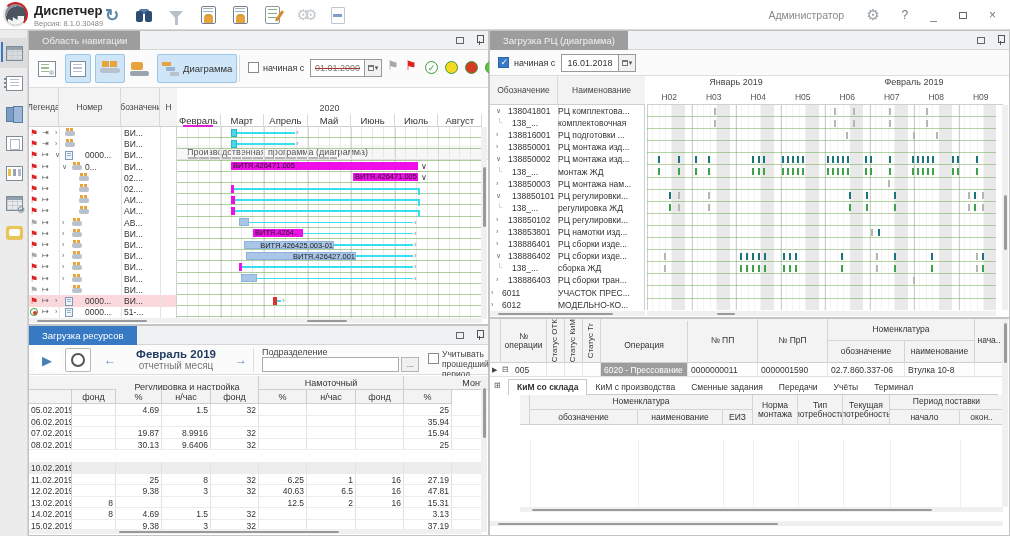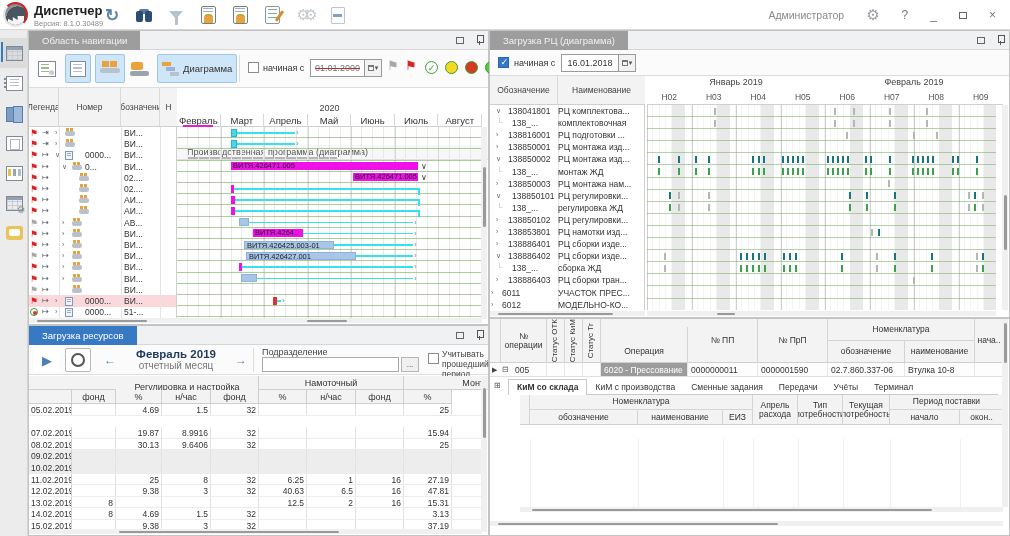--- a/index.html
+++ b/index.html
@@ -113,21 +113,21 @@
 
   
   .gantt-title { font-size:9px; color:#555; padding-left:10px; line-height:14px; background:#f7f7f7; border-bottom:1px solid #e0e0e0; position:relative; }
   .gantt-title:after { content:""; position:absolute; left:10px; bottom:0; width:150px; height:2px; background:#b5b5b5; }
   .gyear { text-align:center; font-size:9px; color:#444; line-height:11px; }
   .gmonth { position:absolute; top:0; height:13px; line-height:13px; text-align:center; font-size:9.5px; color:#333; border-right:1px solid #d8d8d8; }
   .ggrid { position:absolute; background:repeating-linear-gradient(90deg, transparent 0 9.9px, #e9e9e9 9.9px 10.9px); }
   .grow { position:absolute; left:0; right:0; height:11.2px; border-bottom:1px solid rgba(106,168,79,.55); }
   .gbar { position:absolute; top:1.5px; height:8px; font-size:7.5px; line-height:8px; white-space:nowrap; overflow:hidden; color:#1a1a1a; padding-left:2px; }
   .gbar.mag { background:#ef0fe8; }
-  .gbar.blu { background:#a9c6e8; border:1px solid #8fb2dc; }
+  .gbar.blu { background:#a9c6e8; border:1px solid #8fb2dc;text-align:right; }
   .gbar.red { background:#e03030; }
   .gbar.cyn { background:#49d6e8; border:1px solid #2ab6cc; }
   .gline { position:absolute; top:5px; height:1.5px; background:#35e0ef; }
   .gdrop { position:absolute; width:1.5px; background:#35e0ef; }
   .garr { position:absolute; top:0; font-size:8px; line-height:11px; color:#888; }
   .gchev { position:absolute; top:0; font-size:8px; line-height:11px; color:#333; }
   .scrollh { position:absolute; height:5px; background:#f0f0f0; }
   .scrollh i { position:absolute; top:1.5px; height:2px; background:#9a9a9a; border-radius:2px; }
   .scrollv { position:absolute; width:6px; background:#f0f0f0; }
   .scrollv i { position:absolute; left:2px; width:2.5px; background:#9a9a9a; border-radius:2px; }
@@ -929,20 +929,31 @@
         <div class="rescell date" style="left: 0px; width: 43px;">05.02.2019</div>
         <div class="rescell" style="left: 43px; width: 44px;"></div>
         <div class="rescell" style="left: 87px; width: 46px;">4.69</div>
         <div class="rescell" style="left: 133px; width: 49px;">1.5</div>
         <div class="rescell" style="left: 182px; width: 48px;">32</div>
         <div class="rescell" style="left: 230px; width: 48px;"></div>
         <div class="rescell" style="left: 278px; width: 49px;"></div>
         <div class="rescell" style="left: 327px; width: 48px;"></div>
         <div class="rescell" style="left: 375px; width: 48px;">25</div>
       </div>
+      <div class="resrow" style="top: 11.6px; width: 453px; border-bottom: 1px solid rgb(236, 236, 236);">
+        <div class="rescell date" style="left: 0px; width: 43px;">06.02.2019</div>
+        <div class="rescell" style="left: 43px; width: 44px;"></div>
+        <div class="rescell" style="left: 87px; width: 46px;"></div>
+        <div class="rescell" style="left: 133px; width: 49px;"></div>
+        <div class="rescell" style="left: 182px; width: 48px;"></div>
+        <div class="rescell" style="left: 230px; width: 48px;"></div>
+        <div class="rescell" style="left: 278px; width: 49px;"></div>
+        <div class="rescell" style="left: 327px; width: 48px;"></div>
+        <div class="rescell" style="left: 375px; width: 48px;">35.94</div>
+      </div>
       <div class="resrow" style="top: 23.2px; width: 453px; border-bottom: 1px solid rgb(236, 236, 236);">
         <div class="rescell date" style="left: 0px; width: 43px;">07.02.2019</div>
         <div class="rescell" style="left: 43px; width: 44px;"></div>
         <div class="rescell" style="left: 87px; width: 46px;">19.87</div>
         <div class="rescell" style="left: 133px; width: 49px;">8.9916</div>
         <div class="rescell" style="left: 182px; width: 48px;">32</div>
         <div class="rescell" style="left: 230px; width: 48px;"></div>
         <div class="rescell" style="left: 278px; width: 49px;"></div>
         <div class="rescell" style="left: 327px; width: 48px;"></div>
         <div class="rescell" style="left: 375px; width: 48px;">15.94</div>
@@ -951,31 +962,20 @@
         <div class="rescell date" style="left: 0px; width: 43px;">08.02.2019</div>
         <div class="rescell" style="left: 43px; width: 44px;"></div>
         <div class="rescell" style="left: 87px; width: 46px;">30.13</div>
         <div class="rescell" style="left: 133px; width: 49px;">9.6406</div>
         <div class="rescell" style="left: 182px; width: 48px;">32</div>
         <div class="rescell" style="left: 230px; width: 48px;"></div>
         <div class="rescell" style="left: 278px; width: 49px;"></div>
         <div class="rescell" style="left: 327px; width: 48px;"></div>
         <div class="rescell" style="left: 375px; width: 48px;">25</div>
       </div>
-      <div class="resrow we" style="top: 46.4px; width: 453px; border-bottom: 1px solid rgb(236, 236, 236);">
-        <div class="rescell date" style="left: 0px; width: 43px;">09.02.2019</div>
-        <div class="rescell" style="left: 43px; width: 44px;"></div>
-        <div class="rescell" style="left: 87px; width: 46px;"></div>
-        <div class="rescell" style="left: 133px; width: 49px;"></div>
-        <div class="rescell" style="left: 182px; width: 48px;"></div>
-        <div class="rescell" style="left: 230px; width: 48px;"></div>
-        <div class="rescell" style="left: 278px; width: 49px;"></div>
-        <div class="rescell" style="left: 327px; width: 48px;"></div>
-        <div class="rescell" style="left: 375px; width: 48px;"></div>
-      </div>
       <div class="resrow we" style="top: 58px; width: 453px; border-bottom: 1px solid rgb(236, 236, 236);">
         <div class="rescell date" style="left: 0px; width: 43px;">10.02.2019</div>
         <div class="rescell" style="left: 43px; width: 44px;"></div>
         <div class="rescell" style="left: 87px; width: 46px;"></div>
         <div class="rescell" style="left: 133px; width: 49px;"></div>
         <div class="rescell" style="left: 182px; width: 48px;"></div>
         <div class="rescell" style="left: 230px; width: 48px;"></div>
         <div class="rescell" style="left: 278px; width: 49px;"></div>
         <div class="rescell" style="left: 327px; width: 48px;"></div>
         <div class="rescell" style="left: 375px; width: 48px;"></div>
@@ -1051,21 +1051,21 @@
     <div class="ops-cell" style="left:11px; top:0; width:46px; height:44px">№ операции</div>
     <div class="ops-cell" style="left:57px; top:0; width:18px; height:44px">
         <span class="vtext">Статус ОТК</span>
       </div>
     <div class="ops-cell" style="left:75px; top:0; width:18px; height:44px">
         <span class="vtext">Статус КиМ</span>
       </div>
     <div class="ops-cell" style="left:93px; top:0; width:18px; height:44px">
         <span class="vtext">Статус Тг</span>
       </div>
-    <div class="ops-cell" style="left:111px; top:8px; width:87px; height:50px">Операция</div>
+    <div class="ops-cell" style="left:111px; top:2px; width:87px; height:50px">Операция</div>
     <div class="ops-cell" style="left:198px; top:0; width:70px; height:44px">№ ПП</div>
     <div class="ops-cell" style="left:268px; top:0; width:70px; height:44px">№ ПрП</div>
     <div class="ops-cell" style="left:338px; top:0; width:147px; height:22px; border-bottom:1px solid #d4d4d4">Номенклатура</div>
     <div class="ops-cell" style="left:338px; top:22px; width:77px; height:22px">обозначение</div>
     <div class="ops-cell" style="left:415px; top:22px; width:70px; height:22px">наименование</div>
     <div class="ops-cell" style="left:485px; top:0; width:28px; height:44px; border-right:none">нача..</div>
   </div>
 
   <div class="opsrow" style="left:0; top:44px; width:513px; background:#fdfdfd">
     <span class="rowmark abs" style="left:2px; top:3px">▶</span>
@@ -1084,21 +1084,21 @@
 
   <span class="abs" style="left:4px; top:62px; font-size:8px; color:#555">⊞</span>
   <div id="ops-tabs" class="subtabs" style="left:18px; top:60px; width:490px; border-bottom:1px solid #c9c9c9"><span class="subtab on">КиМ со склада</span><span class="subtab">КиМ с производства</span><span class="subtab">Сменные задания</span><span class="subtab">Передачи</span><span class="subtab">Учёты</span><span class="subtab">Терминал</span></div>
 
   <div class="opshead" style="left:30px; top:76px; width:483px; height:30px">
     <div class="ops-cell" style="left:0; top:0; width:10px; height:30px"></div>
     <div class="ops-cell" style="left:10px; top:0; width:223px; height:15px; border-bottom:1px solid #d4d4d4">Номенклатура</div>
     <div class="ops-cell" style="left:10px; top:15px; width:108px; height:15px">обозначение</div>
     <div class="ops-cell" style="left:118px; top:15px; width:85px; height:15px">наименование</div>
     <div class="ops-cell" style="left:203px; top:15px; width:30px; height:15px">ЕИЗ</div>
-    <div class="ops-cell" style="left:233px; top:0; width:45px; height:30px">Апрель расхода</div>
+    <div class="ops-cell" style="left:233px; top:0; width:45px; height:30px">Норма монтажа</div>
     <div class="ops-cell" style="left:278px; top:0; width:45px; height:30px">Тип потребности</div>
     <div class="ops-cell" style="left:323px; top:0; width:47px; height:30px">Текущая потребность</div>
     <div class="ops-cell" style="left:370px; top:0; width:113px; height:15px; border-right:none; border-bottom:1px solid #d4d4d4">Период поставки</div>
     <div class="ops-cell" style="left:370px; top:15px; width:70px; height:15px">начало</div>
     <div class="ops-cell" style="left:440px; top:15px; width:43px; height:15px; border-right:none">окон..</div>
   </div>
   <div id="nested-empty" class="abs" style="left:30px; top:120px; width:483px; height:68px; overflow:hidden">
       <div style="position: absolute; left: 10px; top: 0px; bottom: 0px; width: 1px; background: rgb(239, 239, 239);"></div>
       <div style="position: absolute; left: 118px; top: 0px; bottom: 0px; width: 1px; background: rgb(239, 239, 239);"></div>
       <div style="position: absolute; left: 203px; top: 0px; bottom: 0px; width: 1px; background: rgb(239, 239, 239);"></div>

